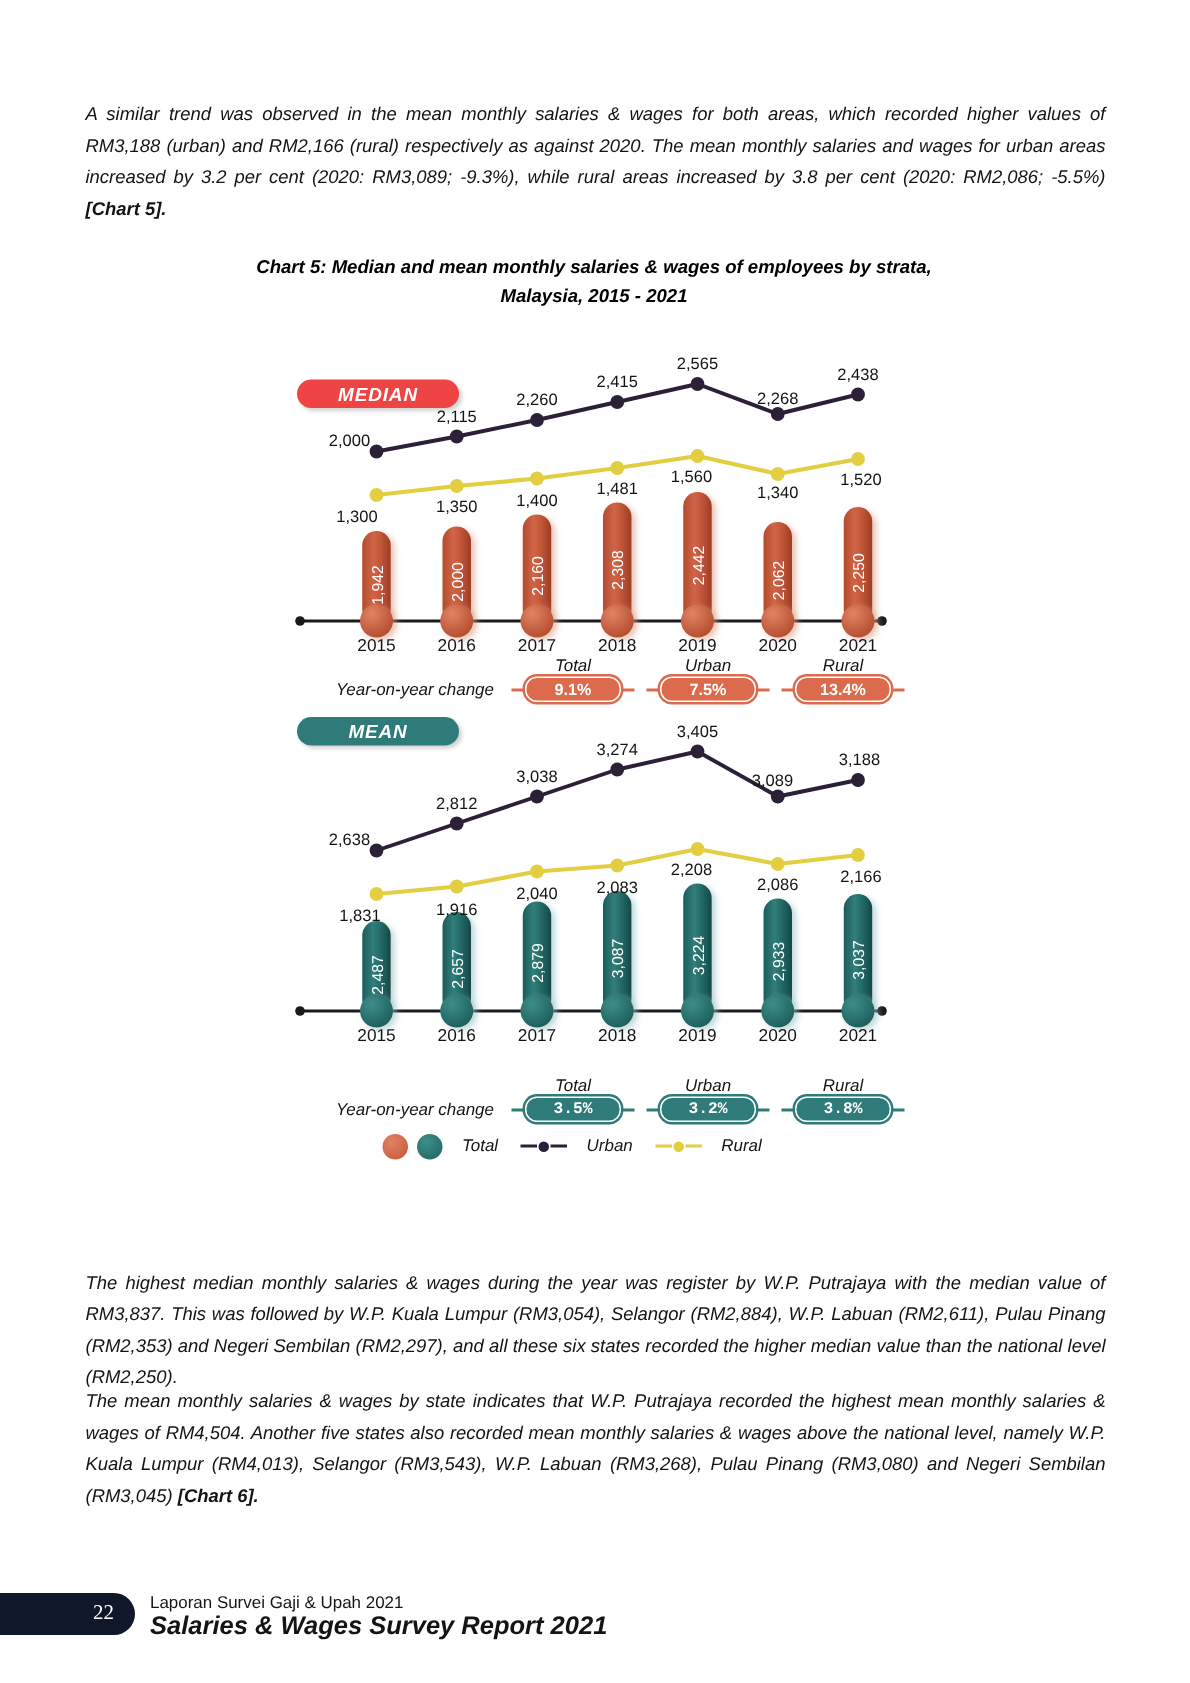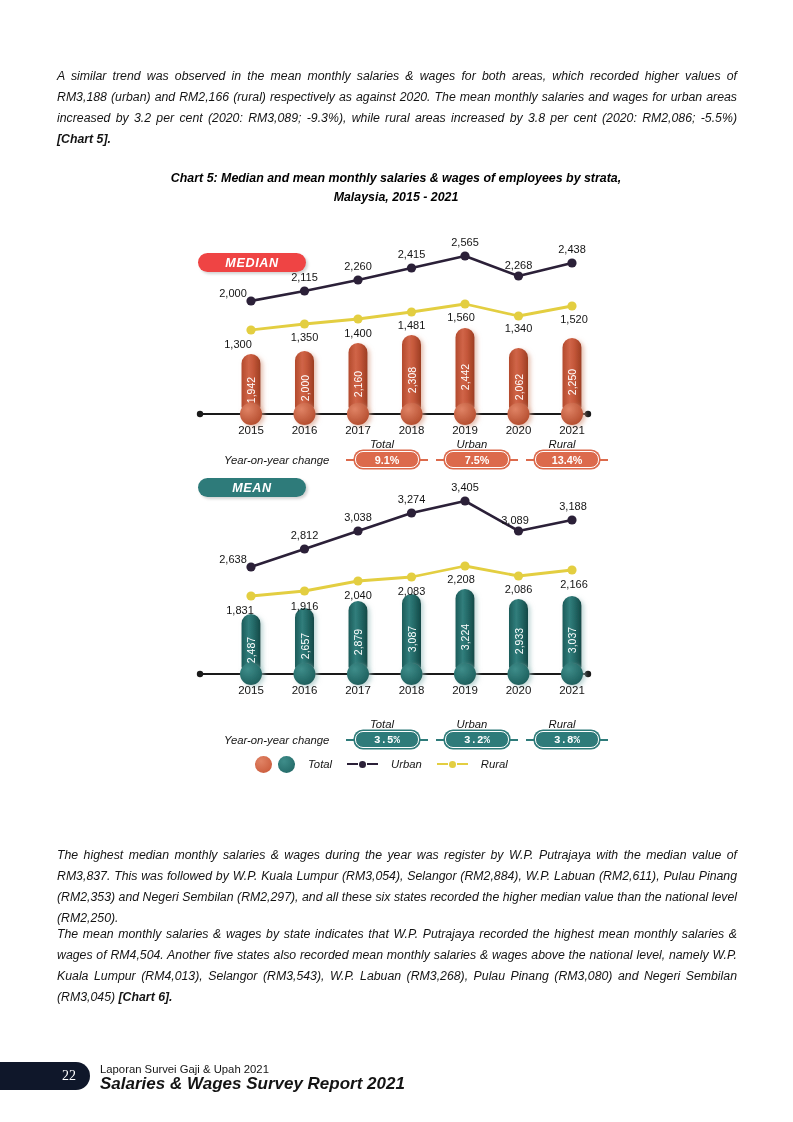--- a/index.html
+++ b/index.html
@@ -120,21 +120,21 @@
     white-space: nowrap;
   }
   .yoy-group { position: absolute; top: 0; width: 92px; text-align: center; }
   .yoy-group .cap {
     font-size: 11.3px;
     font-style: italic;
     color: #141414;
     display: block;
     margin-bottom: 1px;
   }
-  .yoy-pill-wrap { display: flex; align-items: center; justify-content: flex-end; }
+  .yoy-pill-wrap { display: flex; align-items: center; justify-content: center; }
   .yoy-pill {
     display: inline-flex;
     align-items: center;
     justify-content: center;
     width: 62px;
     height: 15px;
     border-radius: 8px;
     color: #ffffff;
     font-size: 10.8px;
     font-weight: bold;

